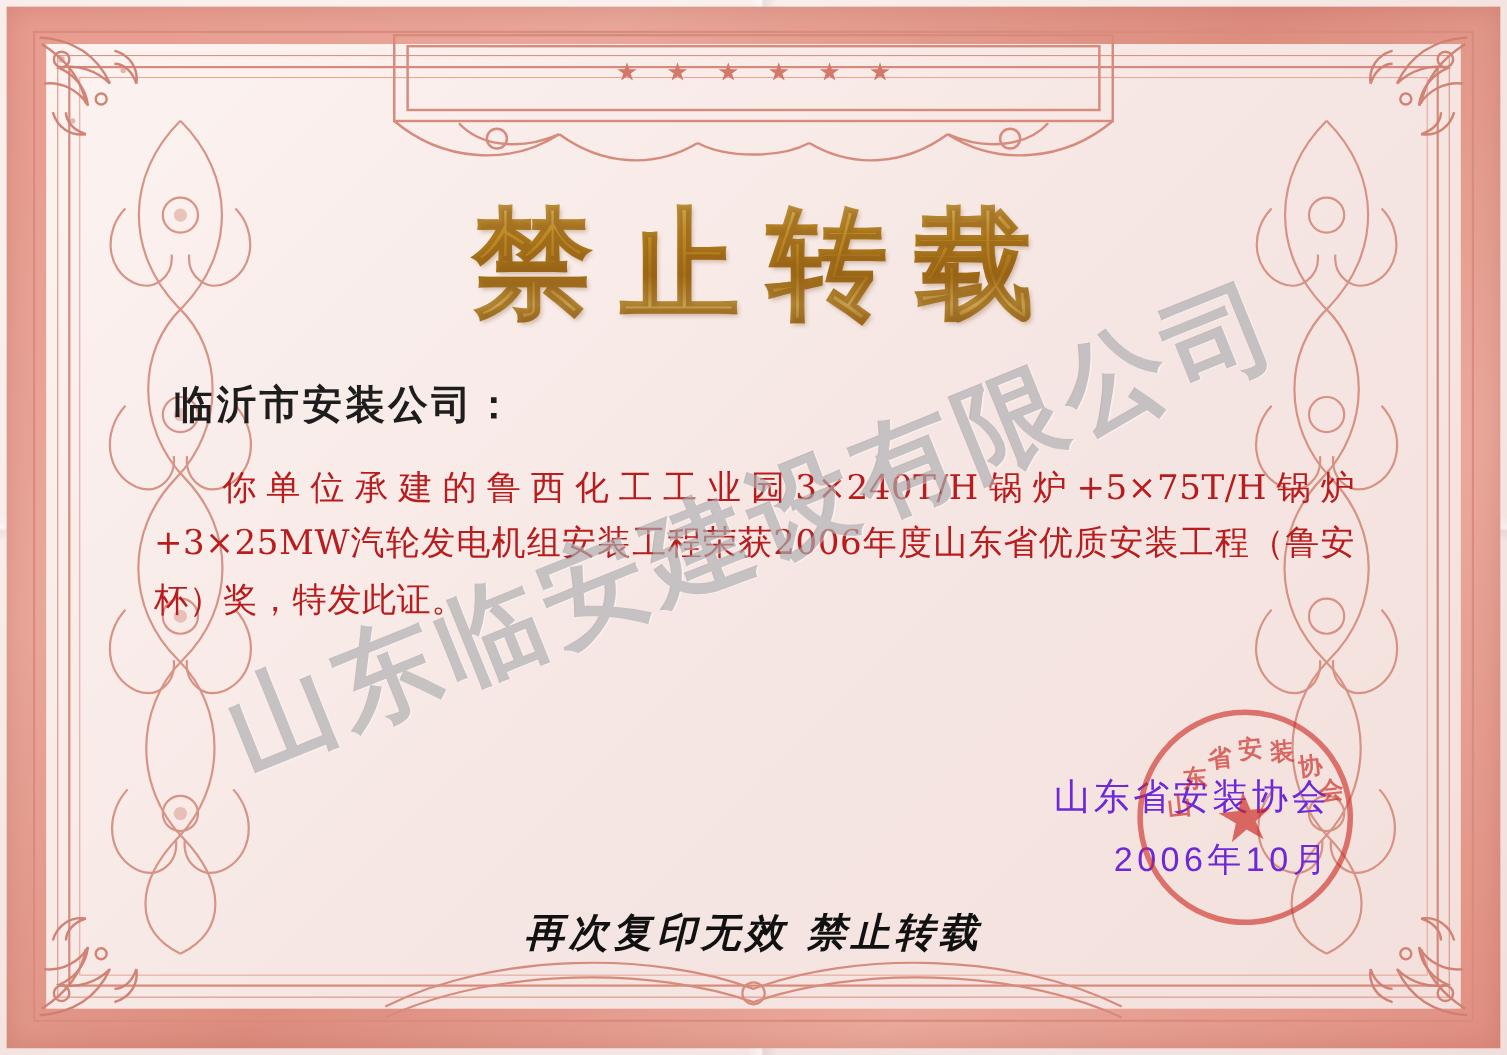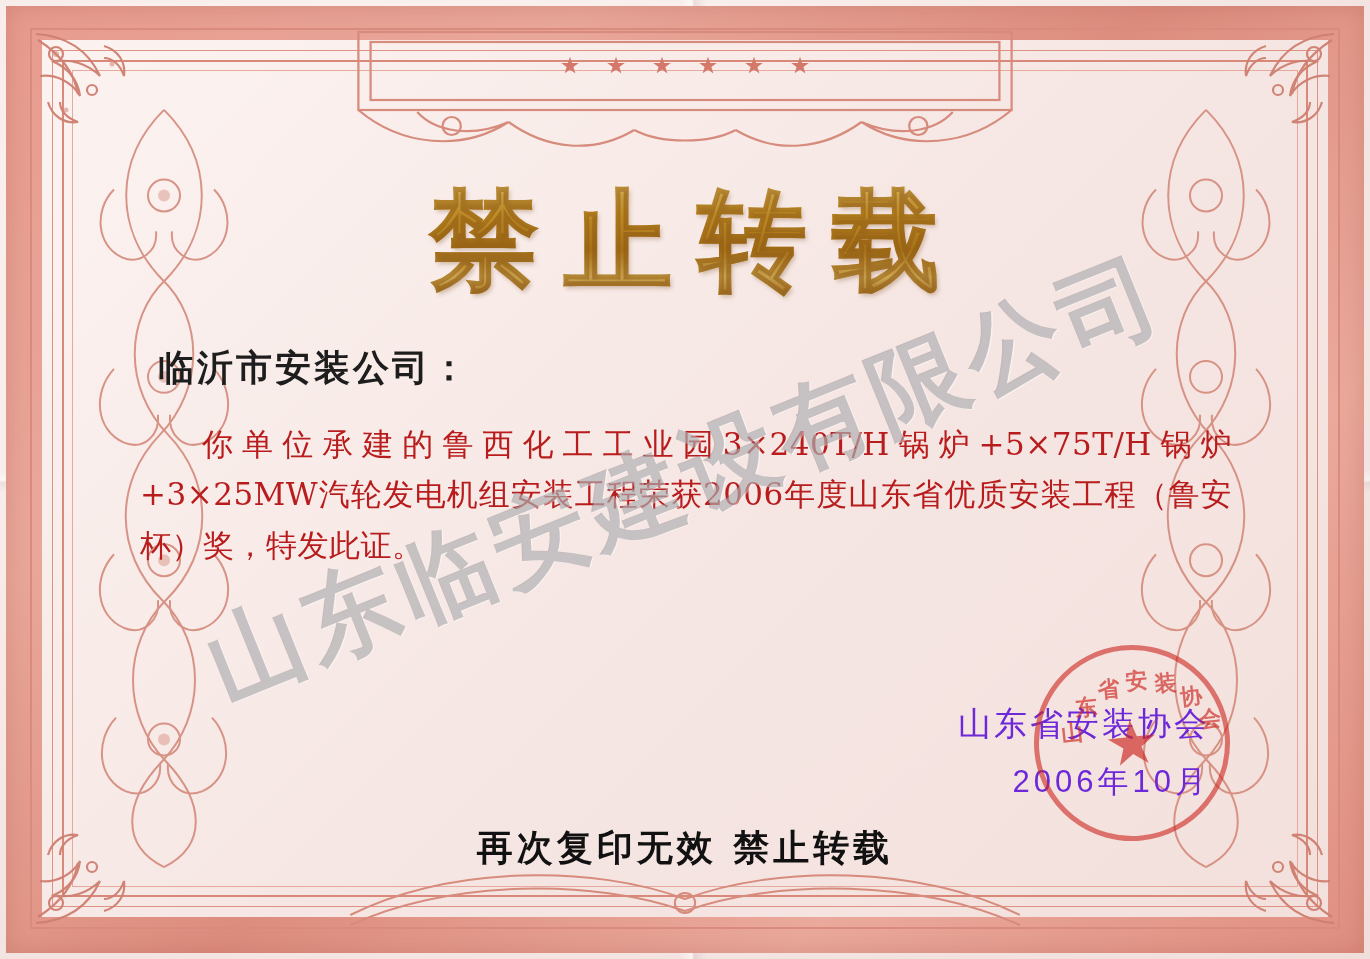--- a/index.html
+++ b/index.html
@@ -246,20 +246,21 @@
   .footer-note {
     position: absolute;
     left: 0; right: 0;
     bottom: 86px;
     text-align: center;
     font-family: "DejaVu Serif", "Liberation Serif", serif;
     font-weight: 700;
     font-size: 36px;
     letter-spacing: 4px;
     color: #111;
+    font-style: italic;
   }
 
   
   .watermark {
     position: absolute;
     left: 0; right: 0; top: 0; bottom: 0;
     display: flex;
     align-items: center;
     justify-content: center;
     pointer-events: none;

